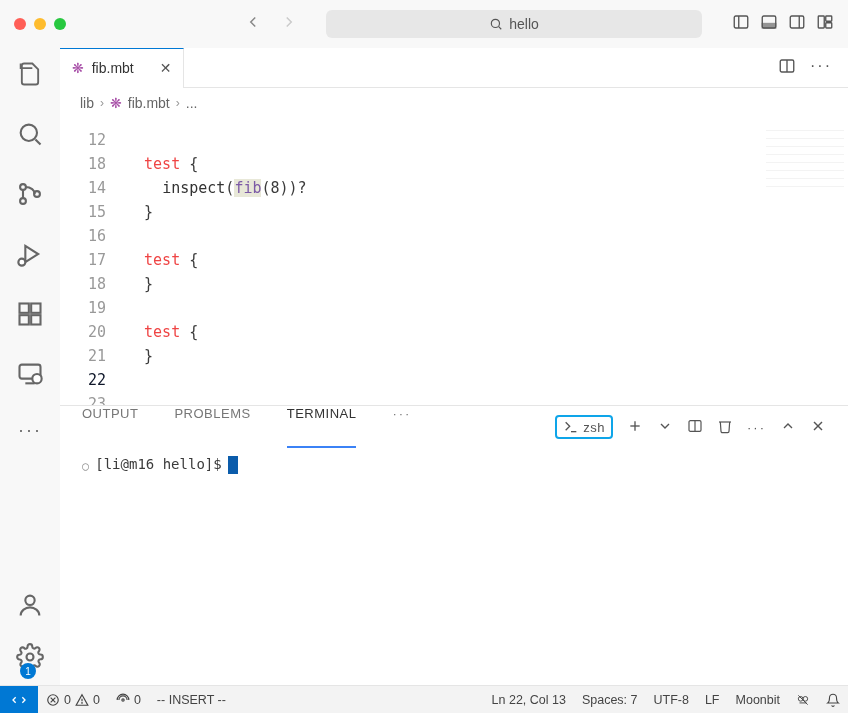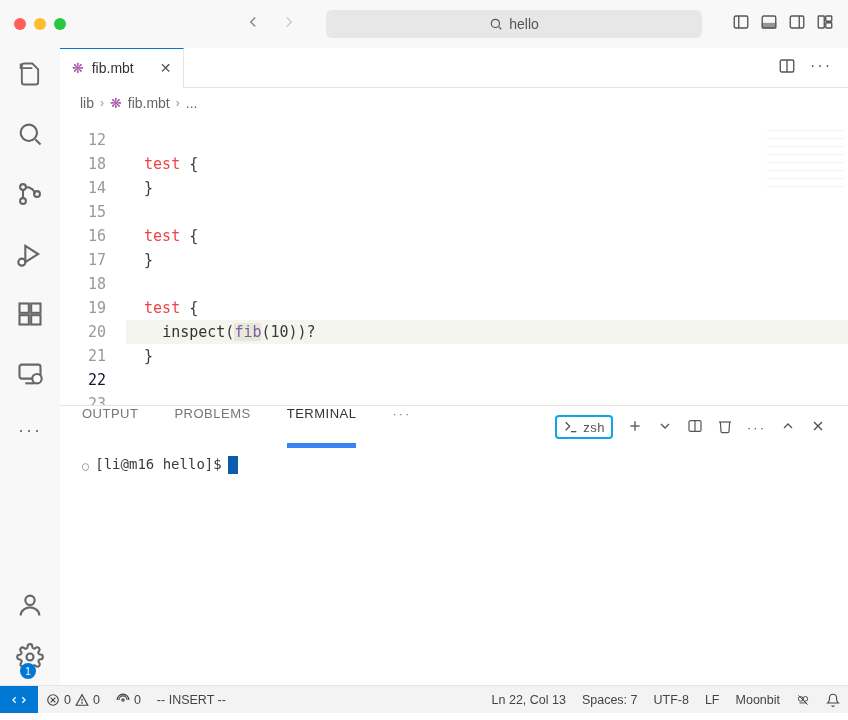--- a/index.html
+++ b/index.html
@@ -148,21 +148,21 @@
 }
 .panel-tabs {
   height: 42px;
   display: flex;
   gap: 36px;
   padding: 0 22px;
   font-size: 13px;
   letter-spacing: 0.5px;
 }
 .panel-tab { color: #777; cursor: pointer; padding-bottom: 4px; }
-.panel-tab.active { color: #333; border-bottom: 5px solid #3b82f6; }
+.panel-tab.active { color: #333; border-bottom: 2px solid #3b82f6; }
 .panel-tabs-right { margin-left: auto; display: flex; gap: 14px; align-items: center; color: #555; font-size: 13px; }
 .panel-tabs-right svg { width: 16px; height: 16px; }
 .terminal-body {
   flex: 1;
   padding: 8px 22px;
   font-family: "SF Mono", Menlo, Monaco, monospace;
   font-size: 14px;
   display: flex;
   align-items: flex-start;
   gap: 6px;
@@ -336,27 +336,27 @@
           <div>19</div>
           <div>20</div>
           <div>21</div>
           <div class="active">22</div>
           <div>23</div>
         </div>
       <div class="code" id="code">
         <div class="minimap"></div>
       <div class="codeline"></div>
           <div class="codeline">  <span class="k-test">test</span> {</div>
+          <div class="codeline">    <span class="k-call">inspect</span>(<span class="k-fn hl">fib</span>(8))?</div>
           <div class="codeline">  }</div>
           <div class="codeline"></div>
           <div class="codeline">  <span class="k-test">test</span> {</div>
           <div class="codeline">  }</div>
           <div class="codeline"></div>
           <div class="codeline">  <span class="k-test">test</span> {</div>
-          <div class="codeline active">    <span class="k-call">inspect</span>(<span class="k-fn hl">fib</span>(10))?</div>
           <div class="codeline">  }</div>
         </div>
     </div>
 
     <div class="panel">
       <div class="panel-tabs">
         <span class="panel-tab">OUTPUT</span>
         <span class="panel-tab">PROBLEMS</span>
         <span class="panel-tab active">TERMINAL</span>
         <span class="more-dots" style="color:#777">···</span>

